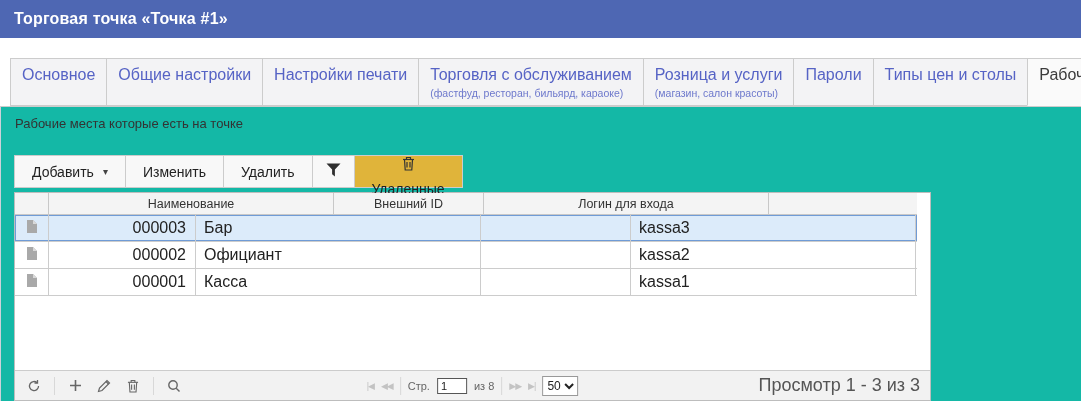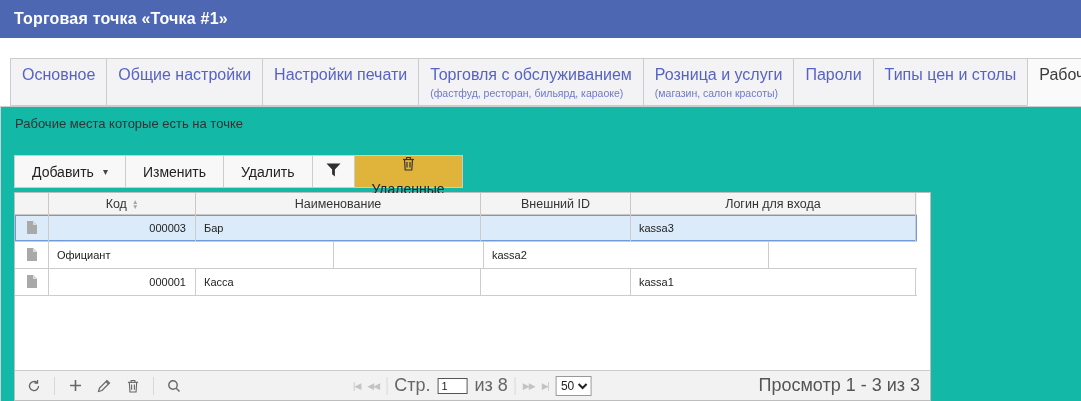--- a/index.html
+++ b/index.html
@@ -45,38 +45,38 @@
   .grid-head { height:22px; background:#f4f4f4; display:flex; width:902px;
     border-bottom:1px solid #c8c8c8; }
   .hcell { display:flex; align-items:center; justify-content:center; font-size:12.5px; color:#333;
     border-right:1px solid #c8c8c8; height:100%; cursor:pointer; }
   .sort { display:inline-flex; flex-direction:column; margin-left:5px; }
   .sort span { font-size:6.5px; line-height:5px; color:#a5a5a5; }
   .grid-body { flex:1; overflow:hidden; }
   .grid-row { display:flex; width:902px; height:27px; border-bottom:1px solid #ccc; background:#fff;
     cursor:pointer; }
   .grid-row.selected { background:var(--sel-row,#dcebfa); box-shadow:inset 0 0 0 1px #6f9bd6; }
-  .cell { display:flex; align-items:center; font-size:11px; color:#222; height:100%;
+  .cell { display:flex; align-items:center; font-size:16px; color:#222; height:100%;
     border-right:1px solid #ccc; overflow:hidden; white-space:nowrap; }
   .cell.c-icon { justify-content:center; }
   .cell.c-code { justify-content:flex-end; padding-right:9px; }
   .cell.c-name, .cell.c-login { padding-left:8px; }
   .w0{width:34px}.w1{width:147px}.w2{width:285px}.w3{width:150px}.w4{width:285px}
 
   
   .pager { height:30px; border-top:1px solid #ccc; background:#f2f2f2; display:flex;
     align-items:center; padding:0 10px; position:relative; }
   .pgroup { display:flex; align-items:center; gap:11px; }
   .psep { width:1px; height:18px; background:#d8d8d8; }
   .pic { display:flex; align-items:center; justify-content:center; width:18px; height:18px;
     cursor:pointer; background:none; border:none; }
   .pager-center { position:absolute; left:50%; transform:translateX(-50%); display:flex;
     align-items:center; gap:7px; }
   .nav { font-size:9px; color:#c3c3c3; letter-spacing:-1px; cursor:default; user-select:none; }
-  .plabel { font-size:18px; color:#666; }
+  .plabel { font-size:11px; color:#666; }
   .pinput { width:30px; height:16px; border:1px solid #555; font-size:11px; padding-left:3px;
     font-family:inherit; background:#fff; color:#222; }
   .psel { height:20px; font-size:12px; border:1px solid #999; background:#fff; font-family:inherit;
     color:#222; }
   .pager-right { margin-left:auto; font-size:18px; color:#555; }
 </style>
 </head>
 <body>
 
 <div class="titlebar">
@@ -164,27 +164,20 @@
         </svg>
       </span>
       <span>Удаленные</span>
     </button>
   </div>
 
   <div class="grid-view">
 
     <div class="grid-head">
       <div class="hcell w0"></div>
-      <div class="hcell w1">
-        <span>Код</span>
-        <span class="sort">
-            <span>▲</span>
-            <span>▼</span>
-          </span>
-      </div>
       <div class="hcell w2">
         <span>Наименование</span>
       </div>
       <div class="hcell w3">
         <span>Внешний ID</span>
       </div>
       <div class="hcell w4">
         <span>Логин для входа</span>
       </div>
     </div>
@@ -207,20 +200,21 @@
 
       <div class="grid-row">
         <div class="cell c-icon w0">
           <span>
             <svg width="10" height="13" viewBox="0 0 10 13">
                 <path d="M0 0 h6 l4 4 v9 h-10 z" fill="#a9a9a9"></path>
                 <path d="M6 0 l4 4 h-4 z" fill="#d9d9d9"></path>
               </svg>
           </span>
         </div>
+        <div class="cell c-code w1">000002</div>
         <div class="cell c-name w2">Официант</div>
         <div class="cell c-external w3"></div>
         <div class="cell c-login w4">kassa2</div>
       </div>
 
       <div class="grid-row">
         <div class="cell c-icon w0">
           <span>
             <svg width="10" height="13" viewBox="0 0 10 13">
                 <path d="M0 0 h6 l4 4 v9 h-10 z" fill="#a9a9a9"></path>

